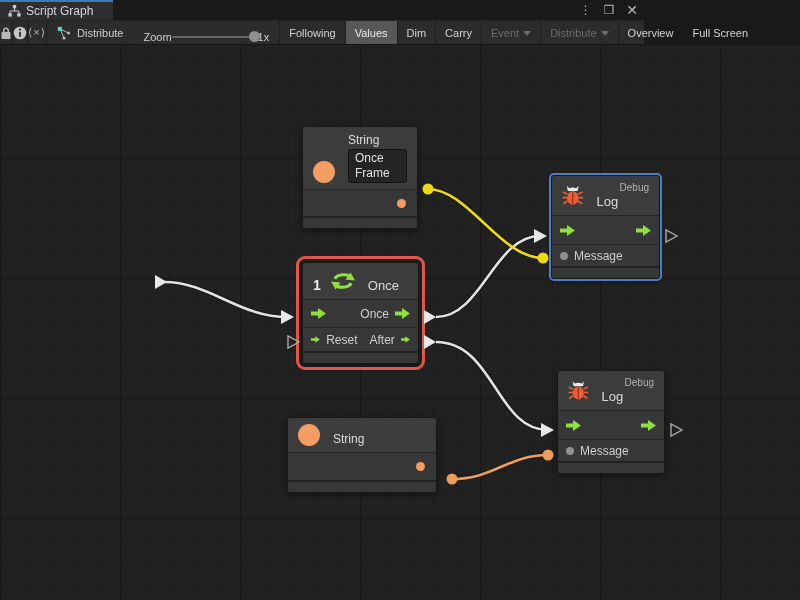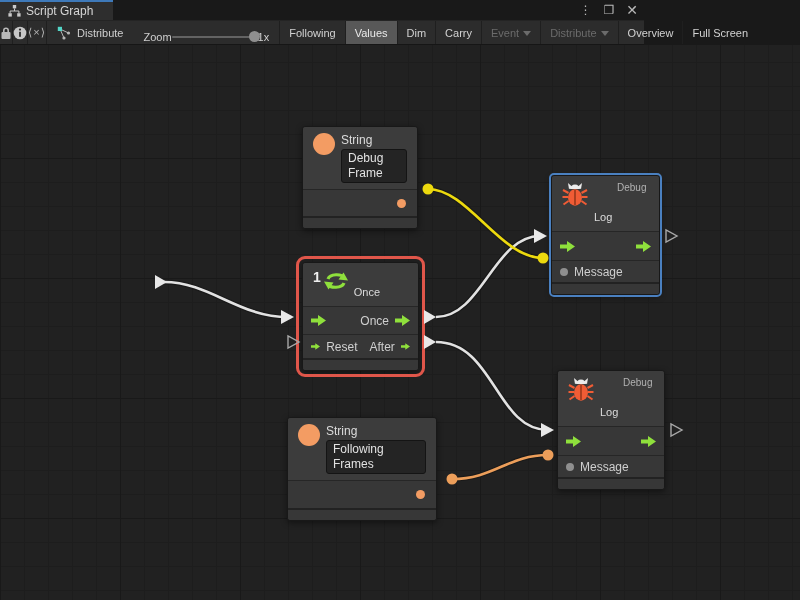--- a/index.html
+++ b/index.html
@@ -46,28 +46,28 @@
               linear-gradient(90deg,#1d1d1d 1px, transparent 1px);
             background-size:120px 120px,120px 120px,24px 24px,24px 24px;
             background-position:0 -7px,0 0,0 -7px,0 0; }
   .wires { position:absolute; left:0; top:0; width:800px; height:555px; z-index:5; pointer-events:none; }
 
   
   .node { position:absolute; background:#373737; border:1px solid #181818; border-radius:3px; z-index:2;
           box-shadow:0 2px 6px rgba(0,0,0,.45); }
   .node.sel-red  { outline:3px solid #e0564a; outline-offset:3px; }
   .node.sel-blue { outline:2px solid #4a80c0; outline-offset:0px; }
-  .n-header { background:#3c3c3c; display:flex; align-items:flex-start; gap:6px; padding:6px 10px;
+  .n-header { background:#3c3c3c; display:flex; align-items:flex-end; gap:13px; padding:6px 10px;
               border-radius:3px 3px 0 0; }
   .n-row { display:flex; align-items:center; border-top:1px solid #262626; padding:0 8px; gap:6px; }
   .n-footer { border-top:2px solid #222; height:12px; border-radius:0 0 3px 3px; background:#373737; }
   .n-title { color:#dcdcdc; font-size:12px; line-height:14px; }
   .n-sub { color:#b2b2b2; font-size:10px; line-height:12px; }
   .n-cat { color:#b2b2b2; font-size:10px; line-height:12px;padding-left:23px; }
-  .n-big { color:#dcdcdc; font-size:11px; line-height:15px;margin-top:16px; }
+  .n-big { color:#dcdcdc; font-size:13px; line-height:15px; }
   .n-input { margin-top:2px; background:#242424; border:1px solid #141414; border-radius:3px;
              color:#e2e2e2; font-size:12px; padding:1px 6px; line-height:15px; }
   .port-label { color:#cfcfcf; font-size:12px; }
   .dot-orange { width:22px; height:22px; border-radius:50%; background:#f39c63; flex:0 0 auto; }
   .port-dot-orange { width:9px; height:9px; border-radius:50%; background:#f39c63; }
   .port-dot-gray { width:8px; height:8px; border-radius:50%; background:#8f8f8f; }
   .spacer { flex:1 1 auto; }
   .fa { display:block; }
   .once-digit { color:#efefef; font-size:14px; font-weight:bold; margin-right:-3px; }
 </style>
@@ -142,21 +142,21 @@
     <div class="tb-btn">Full Screen</div>
   </div>
 
   <div class="canvas">
 
     <div class="node" style="left:302px; top:81px; width:116px;">
       <div class="n-header">
         <span class="dot-orange"></span>
         <div>
           <div class="n-title">String</div>
-          <div class="n-input">Debug Frame</div>
+          <div class="n-input">Once Frame</div>
         </div>
       </div>
       <div class="n-row" style="height:27px;">
         <span class="spacer"></span>
         <span class="port-dot-orange" style="margin-right:3px;"></span>
       </div>
       <div class="n-footer"></div>
     </div>
 
     <div class="node sel-blue" style="left:551px; top:130px; width:109px;">
@@ -224,21 +224,20 @@
           </svg>
       </div>
       <div class="n-footer"></div>
     </div>
 
     <div class="node" style="left:287px; top:372px; width:150px;">
       <div class="n-header">
         <span class="dot-orange"></span>
         <div>
           <div class="n-title">String</div>
-          <div class="n-input">Following Frames</div>
         </div>
       </div>
       <div class="n-row" style="height:28px;">
         <span class="spacer"></span>
         <span class="port-dot-orange" style="margin-right:3px;"></span>
       </div>
       <div class="n-footer"></div>
     </div>
 
     <div class="node" style="left:557px; top:325px; width:108px;">

